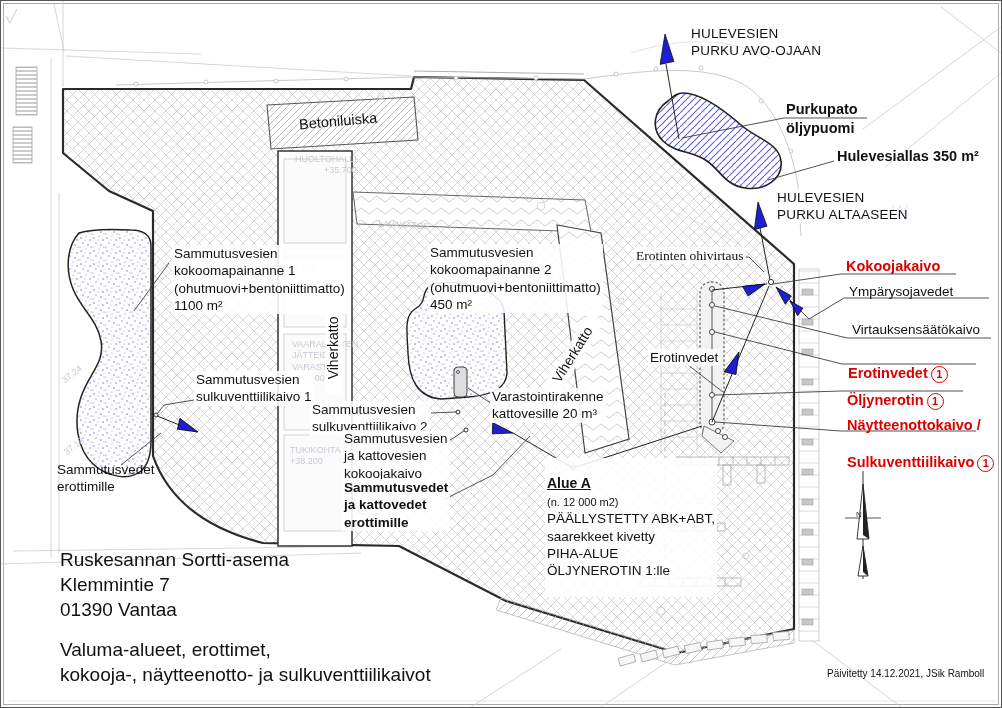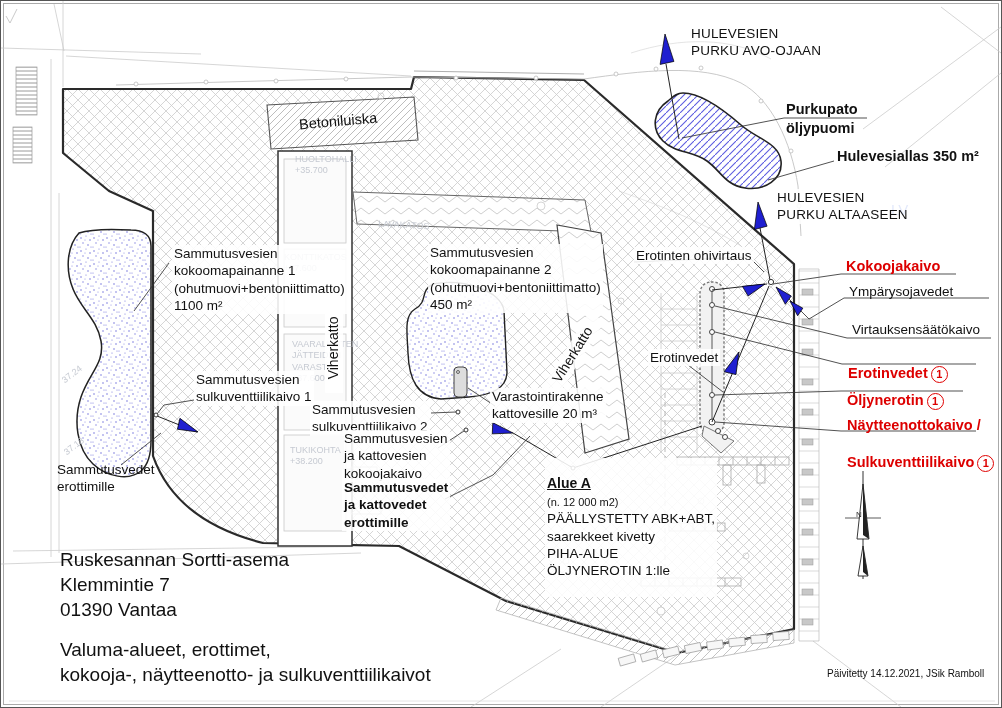--- a/index.html
+++ b/index.html
@@ -269,21 +269,21 @@
     <g>
       <path d="M862,470 V578" stroke="#333333" stroke-width="1" fill="none"></path>
       <path d="M844,517 H880" stroke="#333333" stroke-width="0.8" fill="none"></path>
       <polygon points="862,483 856,538 868,538" fill="#ffffff" stroke="#222222" stroke-width="0.9"></polygon>
       <polygon points="862,483 868,538 862,534" fill="#222222"></polygon>
       <polygon points="862,545 857,575 867,575" fill="#ffffff" stroke="#222222" stroke-width="0.9"></polygon>
       <polygon points="862,545 867,575 862,571" fill="#222222"></polygon>
     </g>
   </svg>
 
-  <div class="faint" style="left:294px;top:153px;">HUOLTOHALLI
+  <div class="faint" style="left:294px;top:153px;text-align:right;">HUOLTOHALLI
 +35.700</div>
   <div class="faint" style="left:283px;top:251px;">KONTTIKATOS
 +37.600</div>
   <div class="faint" style="left:291px;top:338px;">VAARALLISTEN
 JÄTTEIDEN
 VARASTO
 +37.600</div>
   <div class="faint" style="left:289px;top:444px;">TUKIKOHTA
 +38.200</div>
   <div class="faint rot" style="left:377px;top:219px;transform:rotate(3deg);">LAVAKATOS</div>
@@ -301,21 +301,21 @@
   <div class="lbl rot" style="left:296px;top:111px;font-size:14.5px;background:transparent;transform:rotate(-5deg);">Betoniluiska</div>
 
   <div class="lbl" style="left:171px;top:244px;">Sammutusvesien
 kokoomapainanne 1
 (ohutmuovi+bentoniittimatto)
 1100 m²</div>
   <div class="lbl" style="left:427px;top:243px;">Sammutusvesien
 kokoomapainanne 2
 (ohutmuovi+bentoniittimatto)
 450 m²</div>
-  <div class="lbl" style="left:633px;top:246px;">Erotinten ohivirtaus</div>
+  <div class="lbl" style="left:633px;top:246px;font-family:Liberation Serif, serif;">Erotinten ohivirtaus</div>
 
   <div class="lbl red nobg" style="left:843px;top:256px;">Kokoojakaivo</div>
   <div class="lbl nobg" style="left:846px;top:282px;">Ympärysojavedet</div>
   <div class="lbl nobg" style="left:849px;top:320px;">Virtauksensäätökaivo</div>
   <div class="lbl red nobg" style="left:845px;top:344px;">
     <span>Erotinvedet</span><span class="circ">1</span>
   </div>
   <div class="lbl red nobg" style="left:844px;top:371px;">
     <span>Öljynerotin</span><span class="circ">1</span>
   </div>

